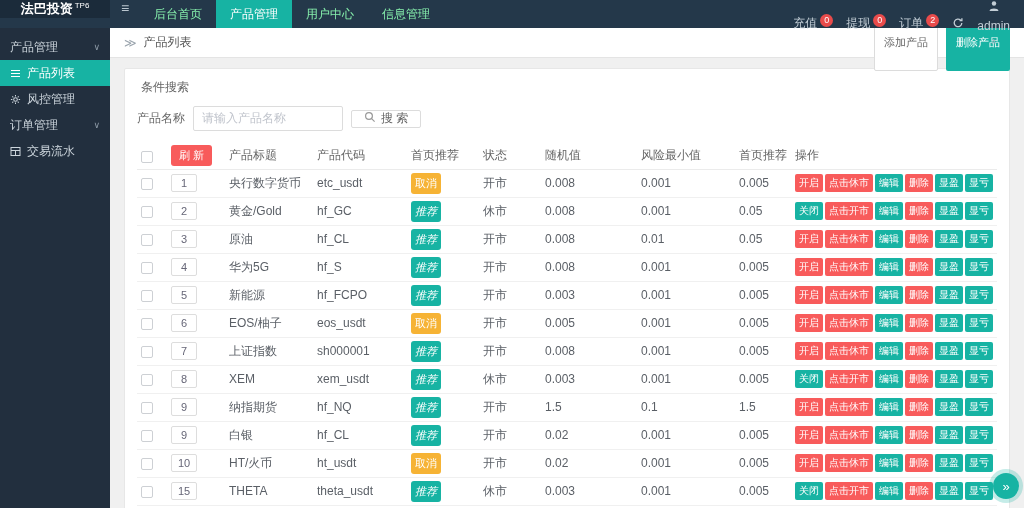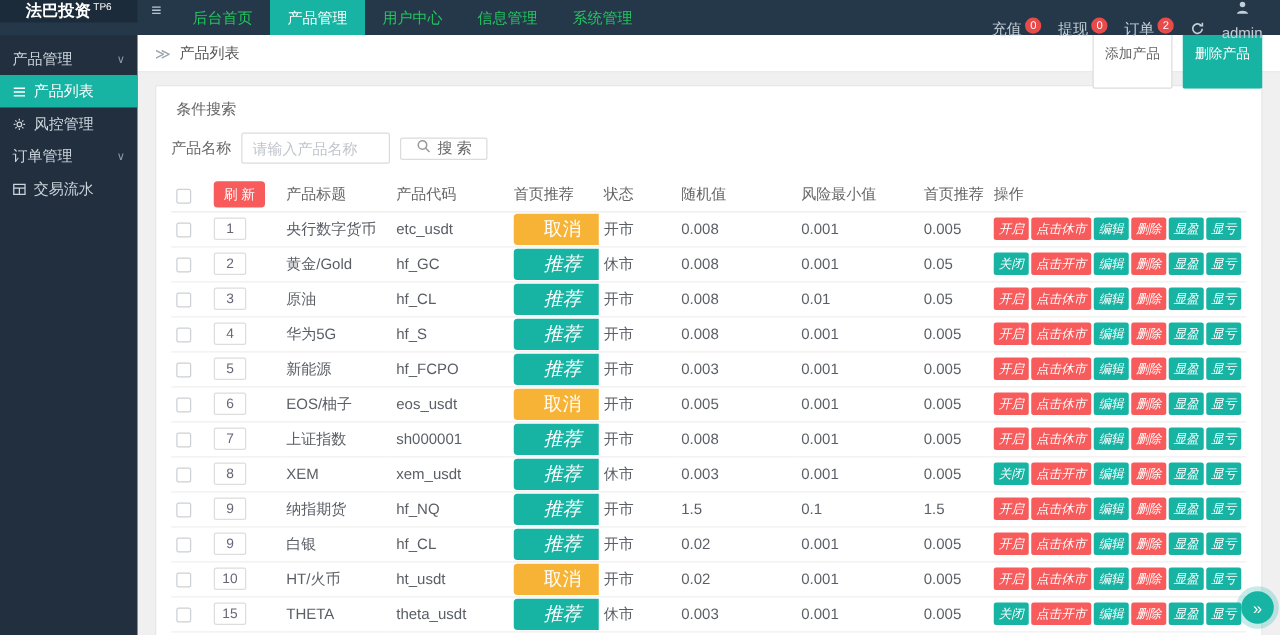--- a/index.html
+++ b/index.html
@@ -5,21 +5,21 @@
   * { margin:0; padding:0; box-sizing:border-box; }
   html,body { width:1024px; height:508px; overflow:hidden; }
   body { font-family:"Liberation Sans","DejaVu Sans",sans-serif; background:#f0f0f0; position:relative; font-size:12px; }
 
   
   .topbar { position:absolute; top:0; left:0; right:0; height:28px; background:var(--topbar,#24384a); display:flex; align-items:flex-start; z-index:10; }
   .logo { width:110px; background:var(--logo-bg,#1b2b3a); color:#fff; display:flex; align-items:center; justify-content:center; font-size:13px; font-weight:bold; }
   .logo-badge { font-size:8px; margin-left:2px; transform:translateY(-4px); font-weight:normal; }
   .hamburger { width:30px; display:flex; align-items:center; justify-content:center; color:#b9c5ce; font-size:14px; cursor:pointer; }
   .nav { display:flex; }
-  .nav-item { padding:0 14px; line-height:28px; color:#22c55e; font-size:12px; cursor:pointer; white-space:nowrap; }
+  .nav-item { padding:0 14px; line-height:28px; color:#86efac; font-size:12px; cursor:pointer; white-space:nowrap; }
   .nav-item.active { background:var(--teal,#17b3a3); color:#fff; }
   .top-right { margin-left:auto; display:flex; align-items:center; gap:13px; padding-right:14px; color:#c3ced6; font-size:12px; }
   .stat { display:flex; align-items:center; cursor:pointer; }
   .badge { background:#e94b4b; color:#fff; font-size:9px; min-width:13px; height:13px; line-height:13px; border-radius:7px; text-align:center; margin-left:3px; padding:0 3px; transform:translateY(-3px); }
   .icon-btn { display:flex; align-items:center; cursor:pointer; }
   .user { display:flex; align-items:center; gap:4px; cursor:pointer;flex-direction:column; }
   .caret { font-size:8px; color:#9fb0bb; }
 
   
   .sidebar { position:absolute; top:28px; left:0; bottom:0; width:110px; background:var(--sidebar,#222f3e); padding-top:6px; z-index:5; }
@@ -36,34 +36,34 @@
   .crumb-title { color:#555; }
   .crumb-actions { margin-left:auto; display:flex; gap:8px; }
   .btn { font-size:11px; padding:20px 9px; border-radius:2px; cursor:pointer; border:1px solid transparent; }
   .btn.plain { background:#fff; border-color:#dcdcdc; color:#666; }
   .btn.teal { background:var(--teal,#17b3a3); color:#fff; }
 
   .card { margin:10px 14px; background:#fff; border:1px solid #e7e7e7; border-radius:2px; padding:8px 12px 0; height:600px; }
   .search-title { color:#666; font-size:12px; margin:2px 4px 10px; }
   .search-row { display:flex; align-items:center; gap:8px; margin-bottom:12px; }
   .search-label { color:#666; }
-  .search-input { width:119px; height:25px; border:1px solid #dcdcdc; border-radius:2px; padding:0 8px; font-size:12px; color:#555; outline:none; }
+  .search-input { width:150px; height:25px; border:1px solid #dcdcdc; border-radius:2px; padding:0 8px; font-size:12px; color:#555; outline:none;font-family:Liberation Mono, monospace; }
   .search-input::placeholder { color:#c0c4cc; }
   .search-btn { height:18px; display:inline-flex; align-items:center; gap:5px; padding:0 12px; background:#fff; border:1px solid #dcdcdc; border-radius:2px; color:#666; font-size:12px; cursor:pointer; }
 
   table.products { width:100%; border-collapse:collapse; table-layout:fixed; }
   .products th { font-weight:normal; color:#666; text-align:left; font-size:12px; height:26px; border-bottom:1px solid #ebebeb; padding:0 4px; }
   .products td { font-size:12px; color:#5a5f66; padding:0 4px; border-bottom:1px solid #f0f0f0; height:28px; white-space:nowrap; overflow:hidden; }
   .cb { display:inline-block; width:12px; height:12px; border:1px solid #cdd0d4; border-radius:2px; background:#fff; vertical-align:middle; cursor:pointer; }
   .sortbox { display:inline-block; min-width:26px; height:18px; line-height:16px; border:1px solid #ddd; border-radius:2px; text-align:center; font-size:11px; color:#667; background:#fff; padding:0 2px; }
   .refresh-btn { background:var(--red,#f85b5b); color:#fff; font-size:11px; padding:3px 8px; border-radius:3px; border:none; cursor:pointer; white-space:nowrap; }
-  .tag { display:inline-block; padding:3px 24px; border-radius:3px; color:#fff; font-size:15px; cursor:pointer; }
+  .tag { display:inline-block; padding:3px 4px; border-radius:3px; color:#fff; font-size:11px; cursor:pointer; }
   .tag.teal { background:var(--teal,#17b3a3);font-style:italic; }
   .tag.yellow { background:var(--yellow,#f6b335); }
-  .ops { white-space:nowrap;font-style:italic; }
+  .ops { white-space:nowrap; }
   .op { display:inline-block; padding:2px 4px; border-radius:2px; color:#fff; font-size:10px; cursor:pointer; margin-right:2px; white-space:nowrap; }
   .op.red { background:var(--red,#f85b5b); }
   .op.teal { background:var(--teal,#17b3a3); }
 
   .fab { position:absolute; right:5px; bottom:9px; width:26px; height:26px; border-radius:50%; background:var(--teal,#17b3a3); color:#fff; display:flex; align-items:center; justify-content:center; font-size:13px; box-shadow:0 0 0 4px rgba(23,179,163,.25); cursor:pointer; z-index:20; }
 </style>
 </head>
 <body>
 
 <div class="topbar">
@@ -72,21 +72,20 @@
     <span class="logo-badge">TP6</span>
   </div>
   <div class="hamburger">
       <span>≡</span>
     </div>
   <div class="nav">
     <span class="nav-item">后台首页</span>
     <span class="nav-item active">产品管理</span>
     <span class="nav-item">用户中心</span>
     <span class="nav-item">信息管理</span>
-    <span class="nav-item">系统管理</span>
   </div>
   <div class="top-right">
     <span class="stat">
       <span>充值</span>
       <span class="badge">0</span>
     </span>
     <span class="stat">
       <span>提现</span>
       <span class="badge">0</span>
     </span>

